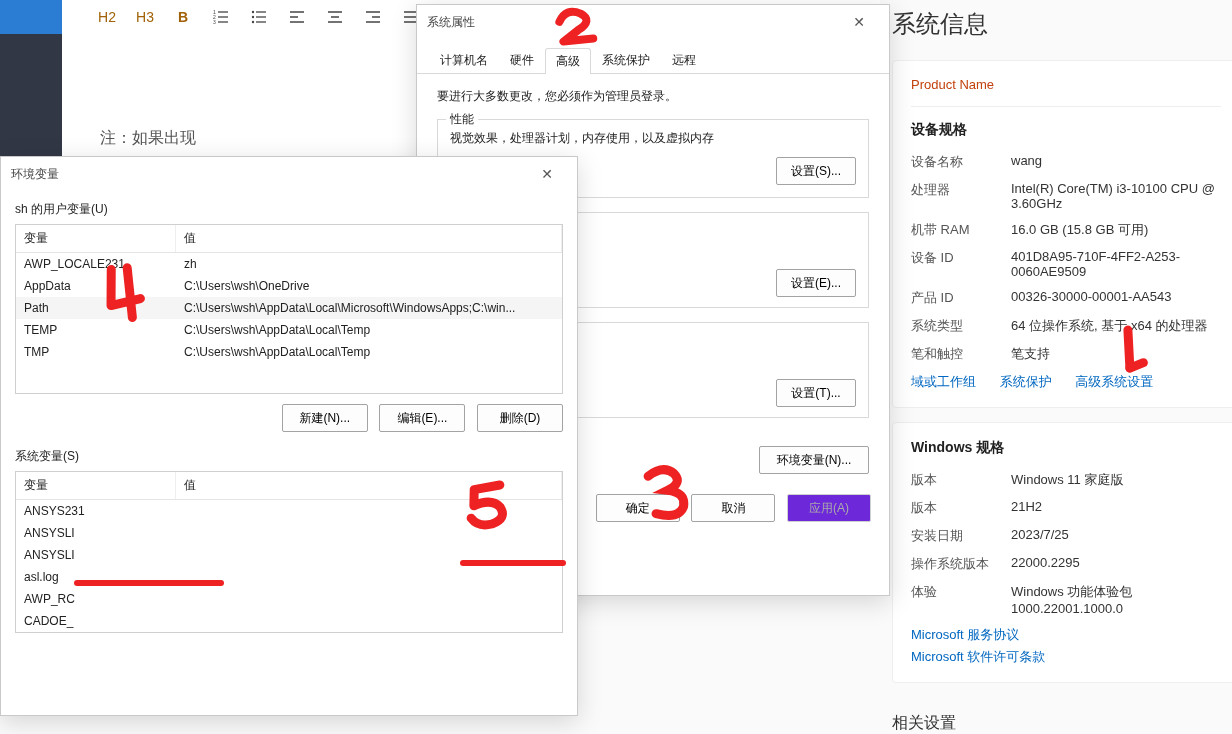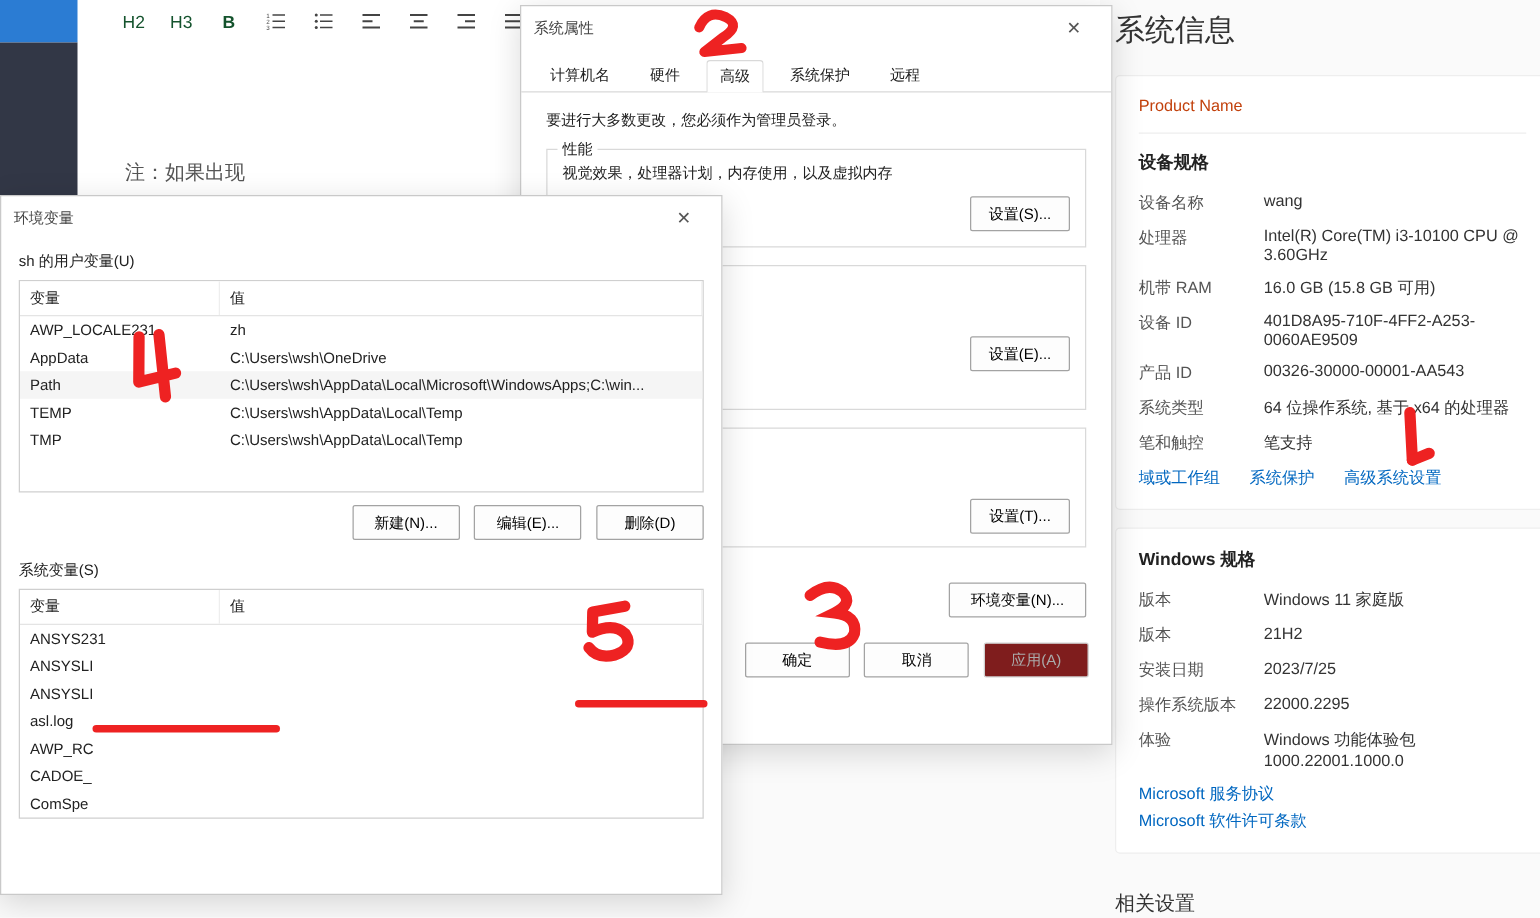--- a/index.html
+++ b/index.html
@@ -3,21 +3,21 @@
 <meta charset="utf-8">
 <style>
   * { box-sizing: border-box; margin: 0; padding: 0; font-family: "Segoe UI", "Microsoft YaHei", sans-serif; }
   body { width: 1232px; height: 734px; background: #fafafa; position: relative; overflow: hidden; font-size: 13px; color: #222; }
 
   
   .editor-bg { position: absolute; left: 0; top: 0; right: 0; height: 160px; background: #fff; border-bottom: 1px solid #e6e6e6; }
   .sidebar-stub { position: absolute; left: 0; top: 0; width: 62px; height: 34px; background: #2b7cd3; }
   .sidebar-dark { position: absolute; left: 0; top: 34px; width: 62px; height: 126px; background: #323746; }
   .toolbar { position: absolute; left: 90px; top: 4px; display: flex; align-items: center; gap: 4px; }
-  .tb-btn { width: 34px; height: 26px; display: flex; align-items: center; justify-content: center; font-size: 14px; color: #14532d; cursor:pointer; }
+  .tb-btn { width: 34px; height: 26px; display: flex; align-items: center; justify-content: center; font-size: 14px; color: #a16207; cursor:pointer; }
   .tb-btn.bold { font-weight: bold; }
   .editor-note { position: absolute; left: 100px; top: 128px; font-size: 16px; color: #555; }
 
   
   .sysinfo { position: absolute; right: -8px; top: 0; width: 360px; background: #fafafa; padding: 8px 0 0 12px; }
   .sysinfo h1 { font-size: 24px; font-weight: 400; color: #333; margin-bottom: 20px; }
   .card { background: #fff; border: 1px solid #eee; border-radius: 4px; padding: 16px 18px; }
   .card-title { font-size: 13px; color: #c2410c; margin-bottom: 14px; }
   .spec-row { display: flex; margin-bottom: 10px; font-size: 13px; }
   .spec-k { width: 100px; color: #555; flex-shrink:0; }
@@ -26,25 +26,25 @@
   .links-row a { color: #0067c0; text-decoration: none; margin-right: 20px; font-size: 13px; cursor:pointer; }
   .card2 { margin-top: 14px; }
   .link2 { color: #0067c0; font-size: 13px; display:block; margin-top:4px; cursor:pointer; }
   .related { margin-top: 30px; font-size: 16px; color: #333; }
 
   
   .dialog { position: absolute; background: #fff; border: 1px solid #c9c9c9; box-shadow: 0 6px 24px rgba(0,0,0,.15); }
   .dialog-title { height: 34px; line-height: 34px; padding: 0 10px; font-size: 12px; color: #444; display:flex; justify-content:space-between; align-items:center; }
   .close-x { width: 40px; text-align: center; cursor: pointer; font-size: 14px; color:#555; }
   .btn { display:inline-block; min-width:80px; height:28px; line-height:26px; border:1px solid #a3a3a3; background:#fdfdfd; font-size:12px; text-align:center; cursor:pointer; border-radius:2px; }
-  .btn[disabled] { color:#aaa; background:#7f1d1d; border-color:#d0d0d0; cursor:default; }
+  .btn[disabled] { color:#aaa; background:#6d28d9; border-color:#d0d0d0; cursor:default; }
 
   
   .sysprop { left: 416px; top: 4px; width: 474px; height: 592px; }
-  .tabstrip { display:flex; border-bottom:1px solid #d9d9d9; padding: 8px 12px 0 12px; gap:10px; }
+  .tabstrip { display:flex; border-bottom:1px solid #d9d9d9; padding: 8px 12px 0 12px; gap:0; }
   .tab { padding: 4px 10px; font-size:12px; border:1px solid transparent; border-bottom:none; cursor:pointer; }
   .tab.active { border-color:#d9d9d9; background:#fff; position:relative; top:1px; border-radius: 3px 3px 0 0;}
   .sysprop-body { padding: 14px 20px; font-size:12px; }
   .hint { margin-bottom:14px; font-size:12px; }
   .group { border:1px solid #d9d9d9; padding:10px 12px 12px 12px; margin-bottom:14px; position:relative; }
   .group-title { position:absolute; top:-9px; left:8px; background:#fff; padding:0 4px; font-size:12px; }
   .group-desc { font-size:12px; margin-bottom:10px; }
   .group-btn-row { text-align:right; }
   .env-row { padding: 0 20px 10px 20px; text-align:right; }
   .dlg-footer { padding: 10px 18px 14px 0; text-align:right; border-top: 0px solid #e8e8e8; }
@@ -244,21 +244,21 @@
     <div class="tab">系统保护</div>
     <div class="tab">远程</div>
   </div>
   <div class="sysprop-body">
     <div class="hint">要进行大多数更改，您必须作为管理员登录。</div>
     <div class="group">
       <span class="group-title">性能</span>
       <div class="group-desc">视觉效果，处理器计划，内存使用，以及虚拟内存</div>
       <div class="group-btn-row"><button class="btn">设置(S)...</button></div>
     </div>
-    <div class="group" style="height:116px;">
+    <div class="group" style="height:96px;">
       <span class="group-title">配置</span>
       <div class="group-btn-row" style="margin-top:46px;"><button class="btn">设置(E)...</button></div>
     </div>
     <div class="group" style="height:96px;">
       <span class="group-title">启动信息</span>
       <div class="group-btn-row" style="margin-top:46px;"><button class="btn">设置(T)...</button></div>
     </div>
   </div>
   <div class="env-row"><button class="btn" style="min-width:110px;">环境变量(N)...</button></div>
   <div class="dlg-footer">
@@ -331,24 +331,20 @@
           <div class="env-col2"></div>
         </div>
         <div class="env-tr">
           <div class="env-col1">AWP_RC</div>
           <div class="env-col2"></div>
         </div>
         <div class="env-tr">
           <div class="env-col1">CADOE_</div>
           <div class="env-col2"></div>
         </div>
-        <div class="env-tr">
-          <div class="env-col1">ComSpe</div>
-          <div class="env-col2"></div>
-        </div>
       </div>
   </div>
 </div>
 
 <div class="editenv">
   <div class="dialog-title">
     <span>编辑环境变量</span>
     <span class="close-x">✕</span>
   </div>
   <div class="editenv-body">

